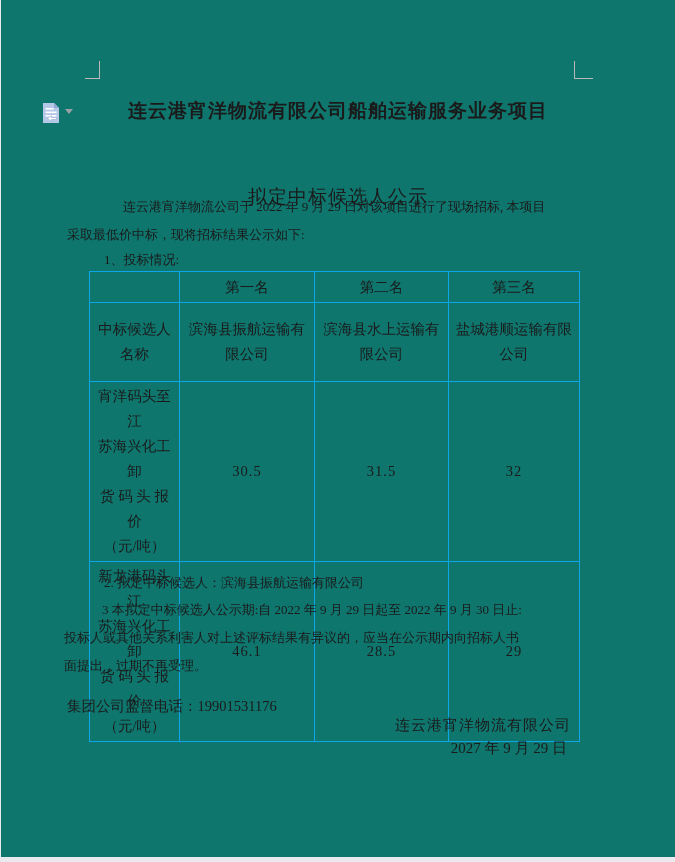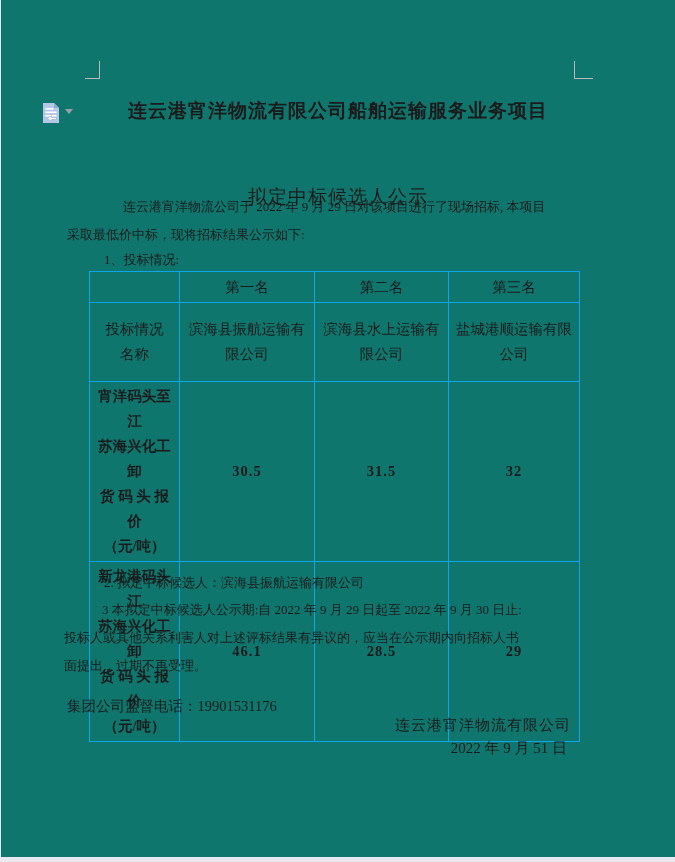--- a/index.html
+++ b/index.html
@@ -56,21 +56,21 @@
     text-align:center; vertical-align:middle;
     line-height:25px; white-space:pre-line;
     padding:2px 4px;
   }
   table.bid .c0 { width:90px; }
   table.bid .c1 { width:135px; }
   table.bid .c2 { width:134px; }
   table.bid .c3 { width:131px; }
   tr.hrow td { height:31px; }
   tr.r-name td { height:79px; }
-  tr.r-quote td { height:93px;font-weight:bold; }
+  tr.r-quote td { height:93px; }
   td.rowlabel { text-align:left; padding:2px 5px; }
   td.num { letter-spacing:1px; }
 </style>
 </head>
 <body>
 
 <div class="page">
 
   <div class="crop tl"></div>
   <div class="crop tr"></div>
@@ -99,21 +99,21 @@
 
   <table class="bid">
     <tbody>
         <tr class="hrow">
       <td class="c0"></td>
       <td class="c1">第一名</td>
       <td class="c2">第二名</td>
       <td class="c3">第三名</td>
     </tr>
     <tr class="r-name">
-      <td class="c0">投标情况
+      <td class="c0">中标候选人
 名称</td>
       <td class="c1">滨海县振航运输有
 限公司</td>
       <td class="c2">滨海县水上运输有
 限公司</td>
       <td class="c3">盐城港顺运输有限
 公司</td>
     </tr>
     <tr class="r-quote">
       <td class="c0 rowlabel">宵洋码头至江
@@ -137,15 +137,15 @@
     </table>
 
   <div class="para winner">2. 拟定中标候选人：滨海县振航运输有限公司</div>
   <div class="para notice">3 本拟定中标候选人公示期:自 2022 年 9 月 29 日起至 2022 年 9 月 30 日止:
 投标人或其他关系利害人对上述评标结果有异议的，应当在公示期内向招标人书
 面提出，过期不再受理。</div>
 
   <div class="para phone2">集团公司监督电话：19901531176</div>
 
   <div class="sig-company">连云港宵洋物流有限公司</div>
-  <div class="sig-date">2022 年 9 月 51 日</div>
+  <div class="sig-date">2027 年 9 月 29 日</div>
 
 </div>
 
 </body></html>

